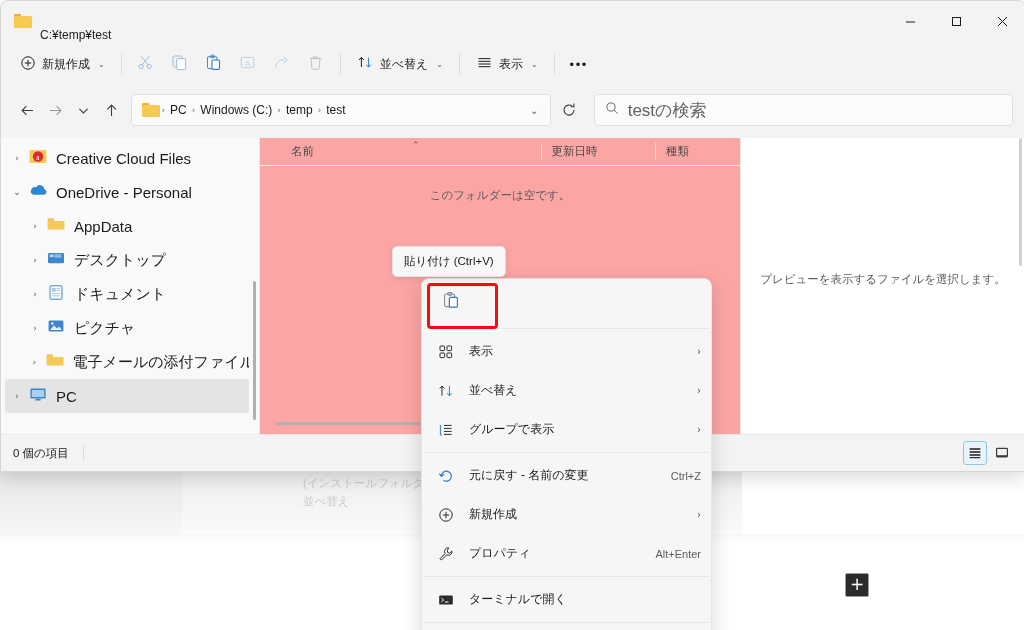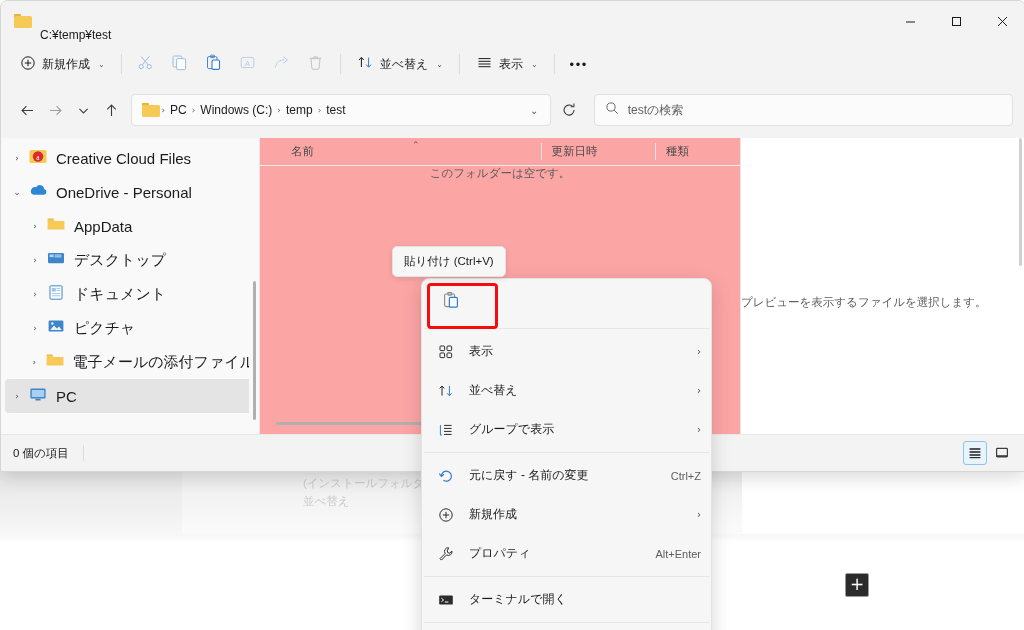--- a/index.html
+++ b/index.html
@@ -68,21 +68,21 @@
     border-radius:4px;display:flex;align-items:center;padding:0 6px 0 8px;
   }
   .crumb{font-size:12px;color:#1b1b1b;padding:0 4px;}
   .crumb-sep{font-size:9px;color:#6b6b6b;padding:0 1px;font-family:"DejaVu Sans",sans-serif;}
   .addr-tail{margin-left:auto;display:flex;align-items:center;gap:2px;}
   .refresh-btn{width:28px;height:28px;display:flex;align-items:center;justify-content:center;color:#3c3c3c;margin-left:4px;}
   .searchbox{
     width:424px;height:30px;margin-left:12px;background:#fbfbfb;border:1px solid #e0e0e0;border-radius:4px;
     display:flex;align-items:center;padding:0 10px;gap:9px;
   }
-  .searchbox .ph{font-size:12px;color:#616161;}
+  .searchbox .ph{font-size:17px;color:#616161;}
 
   
   .content{position:absolute;left:0;top:137px;width:1024px;height:296px;display:flex;background:#ffffff;}
   .navpane{width:258px;height:296px;background:#f9f9f9;position:relative;overflow:hidden;}
   .tree-row{height:34px;display:flex;align-items:center;position:relative;border-radius:4px;margin:0 4px;}
   .tree-row.sel{background:#e4e4e4;}
   .twisty{width:24px;display:flex;align-items:center;justify-content:center;color:#5a5a5a;font-size:9px;font-family:"DejaVu Sans",sans-serif;}
   .tree-ico{width:20px;height:18px;position:relative;margin-right:7px;flex:0 0 20px;}
   .tree-label{font-size:15px;color:#1b1b1b;white-space:nowrap;}
   .indent1{padding-left:0px;}
@@ -90,27 +90,27 @@
   .nav-scroll{position:absolute;right:-4px;top:0;width:12px;height:296px;background:#f9f9f9;}
   .nav-thumb{position:absolute;left:4px;top:143px;width:3px;height:139px;background:#b0b0b0;border-radius:2px;}
   .pane-divider{width:1px;background:#e6e6e6;}
 
   
   .filelist{flex:1;background:#fca5a5;position:relative;overflow:hidden;}
   .colhdr{height:27px;display:flex;align-items:center;border-bottom:1px solid #ededed;position:relative;}
   .col{font-size:11.5px;color:#4a4a4a;position:relative;height:27px;display:flex;align-items:center;}
   .col .vline{position:absolute;left:0;top:5px;bottom:5px;width:1px;background:#e4e4e4;}
   .sortcaret{position:absolute;left:152px;top:2px;font-size:9px;color:#5a5a5a;font-family:"DejaVu Sans",sans-serif;}
-  .empty-msg{text-align:center;font-size:11.5px;color:#5c5c5c;}
+  .empty-msg{text-align:center;margin-top:22px;font-size:11.5px;color:#5c5c5c;}
   .hscroll{position:absolute;left:16px;bottom:6px;width:450px;height:9px;}
   .hthumb{position:absolute;left:0;top:3px;width:186px;height:3px;background:#b0b0b0;border-radius:2px;}
 
   
   .previewpane{width:284px;background:#ffffff;border-left:1px solid #e6e6e6;position:relative;}
-  .preview-msg{position:absolute;left:0;right:0;top:157px;text-align:left;font-size:11.5px;color:#5c5c5c;}
+  .preview-msg{position:absolute;left:0;right:0;top:134px;text-align:center;font-size:11.5px;color:#5c5c5c;}
   .pv-scroll{position:absolute;right:1px;top:0;width:7px;bottom:0;background:#fff;}
   .pv-thumb{position:absolute;right:2px;top:0;width:3px;height:128px;background:#d0d0d0;border-radius:2px;}
 
   
   .statusbar{position:absolute;left:0;top:433px;width:1024px;height:36px;background:#f3f3f3;border-top:1px solid #e8e8e8;display:flex;align-items:center;}
   .status-text{font-size:11.5px;color:#1b1b1b;margin-left:12px;}
   .status-div{width:1px;height:16px;background:#dcdcdc;margin-left:14px;}
   .viewbtns{margin-left:auto;display:flex;align-items:center;gap:4px;margin-right:12px;}
   .vbtn{width:22px;height:22px;border-radius:3px;display:flex;align-items:center;justify-content:center;}
   .vbtn.active{background:#e9f3fb;border:1px solid #8fc5ea;}

